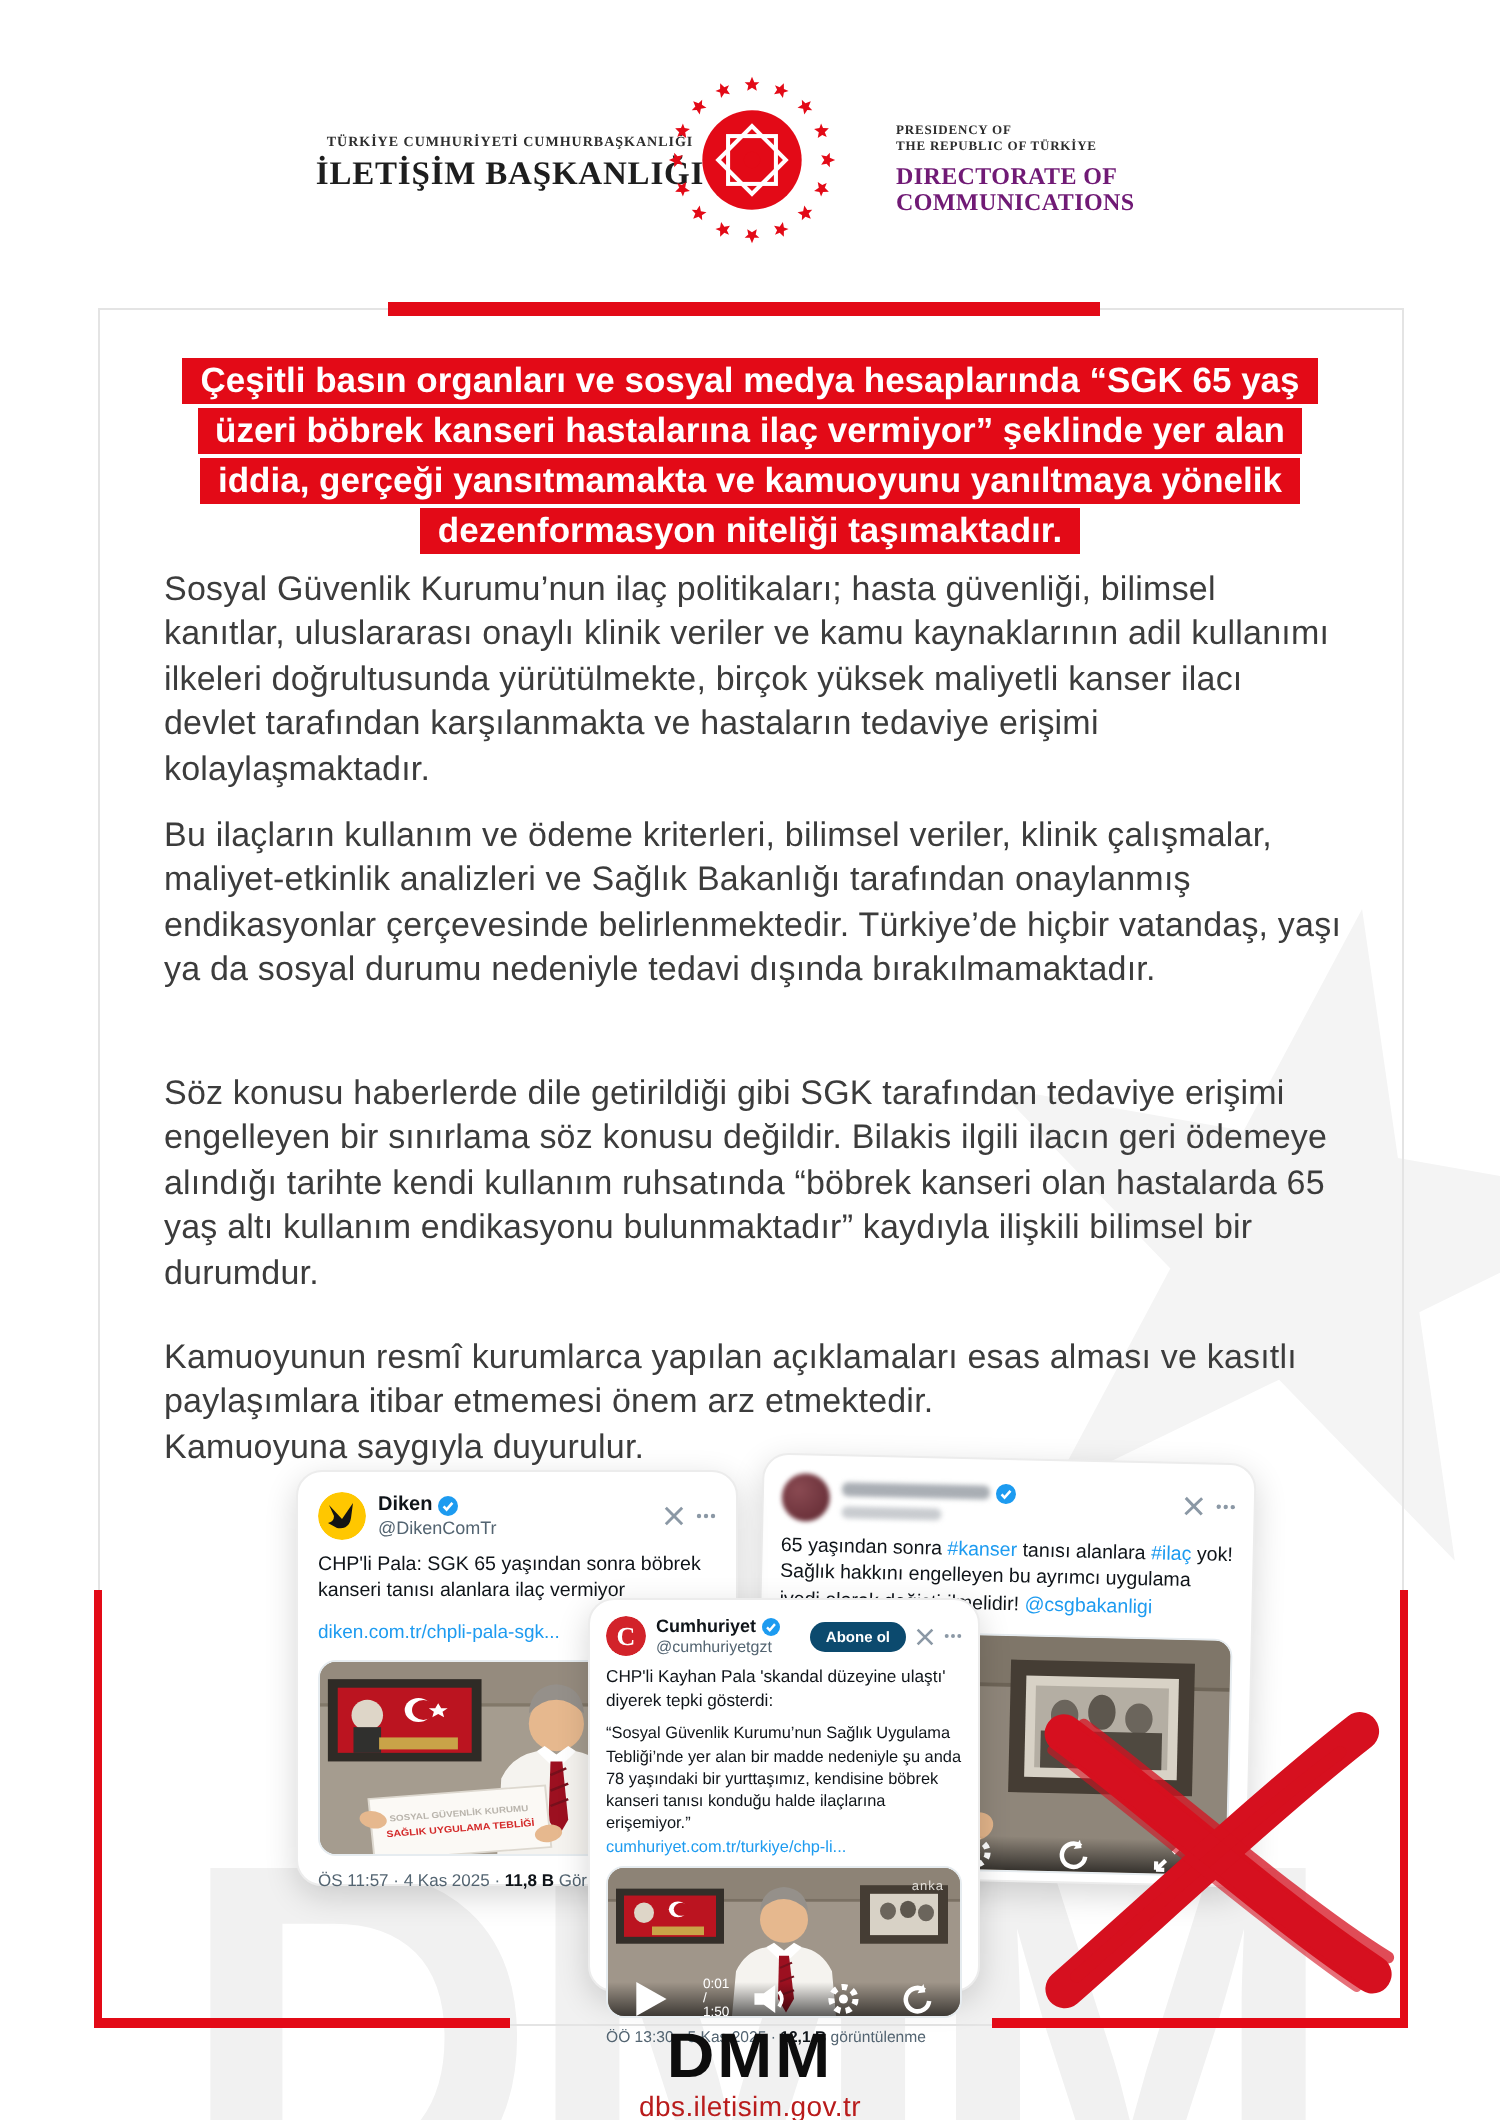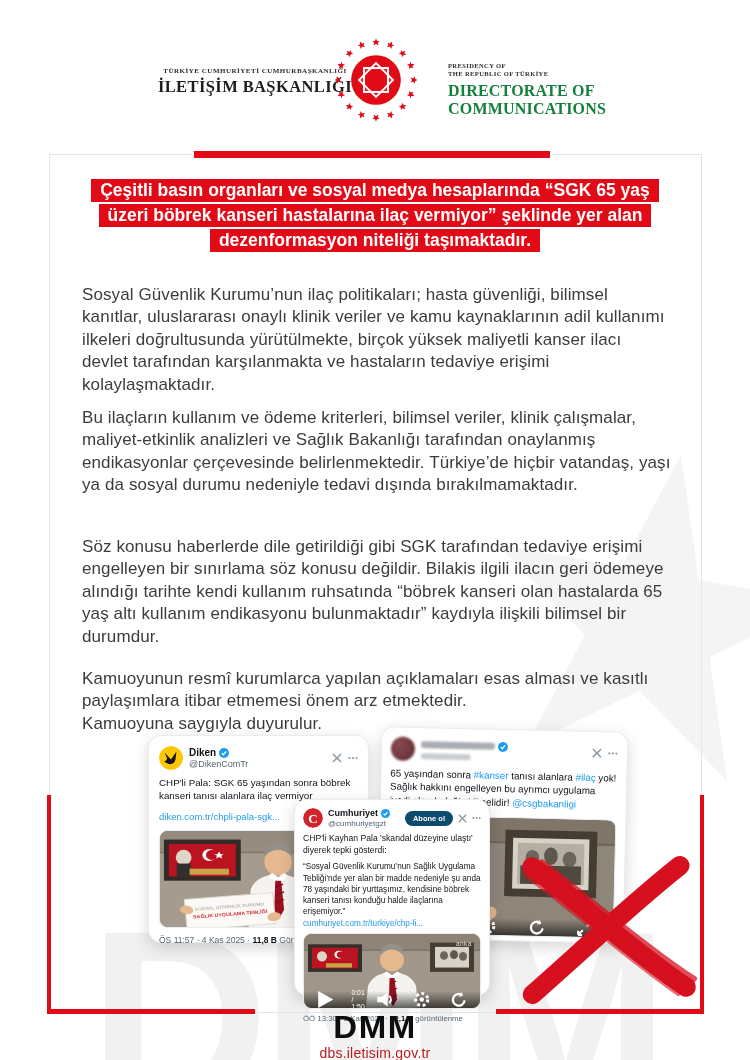--- a/index.html
+++ b/index.html
@@ -23,22 +23,22 @@
   
   .hdr-left{position:absolute;left:110px;top:67px;width:290px;text-align:center;z-index:2;}
   .hdr-tr-small{font-family:"Liberation Serif",serif;font-weight:bold;font-size:7px;
     letter-spacing:.5px;color:#2d2d2d;}
   .hdr-tr-large{font-family:"Liberation Serif",serif;font-weight:bold;font-size:16.5px;
     letter-spacing:.4px;color:#1e1e1e;margin-top:2px;}
   .emblem{position:absolute;left:330px;top:30px;width:92px;height:100px;z-index:2;}
   .hdr-right{position:absolute;left:448px;top:62px;z-index:2;}
   .hdr-en-small{font-family:"Liberation Serif",serif;font-weight:bold;font-size:6.5px;
     letter-spacing:.4px;color:#2d2d2d;white-space:pre-line;line-height:1.3;}
-  .hdr-en-large{font-family:"Liberation Serif",serif;font-weight:bold;font-size:16px;
-    color:#15803d;white-space:pre-line;line-height:1.12;margin-top:3px;letter-spacing:.2px;}
+  .hdr-en-large{font-family:"Liberation Serif",serif;font-weight:bold;font-size:12px;
+    color:#701a75;white-space:pre-line;line-height:1.12;margin-top:3px;letter-spacing:.2px;}
   
   .frame{position:absolute;left:49px;top:154px;width:651px;height:857px;
     border:1.5px solid #e4e4e4;z-index:1;}
   .red-seg{position:absolute;background:#e30a17;z-index:2;}
   .seg-top{left:194px;top:151px;width:356px;height:7px;}
   .seg-bl{left:47px;top:1009px;width:208px;height:5px;}
   .seg-br{left:496px;top:1009px;width:208px;height:5px;}
   .seg-lv{left:47px;top:795px;width:4px;height:219px;}
   .seg-rv{left:700px;top:795px;width:4px;height:219px;}
   
@@ -132,20 +132,21 @@
 <div class="frame"></div>
 <div class="red-seg seg-top"></div>
 <div class="red-seg seg-bl"></div>
 <div class="red-seg seg-br"></div>
 <div class="red-seg seg-lv"></div>
 <div class="red-seg seg-rv"></div>
 
 <div class="claim">
   <div class="claim-row"><span class="claim-chip">Çeşitli basın organları ve sosyal medya hesaplarında “SGK 65 yaş</span></div>
   <div class="claim-row"><span class="claim-chip">üzeri böbrek kanseri hastalarına ilaç vermiyor” şeklinde yer alan</span></div>
+  <div class="claim-row"><span class="claim-chip">iddia, gerçeği yansıtmamakta ve kamuoyunu yanıltmaya yönelik</span></div>
   <div class="claim-row"><span class="claim-chip">dezenformasyon niteliği taşımaktadır.</span></div>
 </div>
 
 <div class="para" style="top:284px">Sosyal Güvenlik Kurumu’nun ilaç politikaları; hasta güvenliği, bilimsel kanıtlar, uluslararası onaylı klinik veriler ve kamu kaynaklarının adil kullanımı ilkeleri doğrultusunda yürütülmekte, birçok yüksek maliyetli kanser ilacı devlet tarafından karşılanmakta ve hastaların tedaviye erişimi kolaylaşmaktadır.</div>
 <div class="para" style="top:407px">Bu ilaçların kullanım ve ödeme kriterleri, bilimsel veriler, klinik çalışmalar, maliyet-etkinlik analizleri ve Sağlık Bakanlığı tarafından onaylanmış endikasyonlar çerçevesinde belirlenmektedir. Türkiye’de hiçbir vatandaş, yaşı ya da sosyal durumu nedeniyle tedavi dışında bırakılmamaktadır.</div>
 <div class="para" style="top:536px">Söz konusu haberlerde dile getirildiği gibi SGK tarafından tedaviye erişimi engelleyen bir sınırlama söz konusu değildir. Bilakis ilgili ilacın geri ödemeye alındığı tarihte kendi kullanım ruhsatında “böbrek kanseri olan hastalarda 65 yaş altı kullanım endikasyonu bulunmaktadır” kaydıyla ilişkili bilimsel bir durumdur.</div>
 <div class="para" style="top:668px">
   <span>Kamuoyunun resmî kurumlarca yapılan açıklamaları esas alması ve kasıtlı paylaşımlara itibar etmemesi önem arz etmektedir.</span><br>
   <span>Kamuoyuna saygıyla duyurulur.</span>
 </div>

